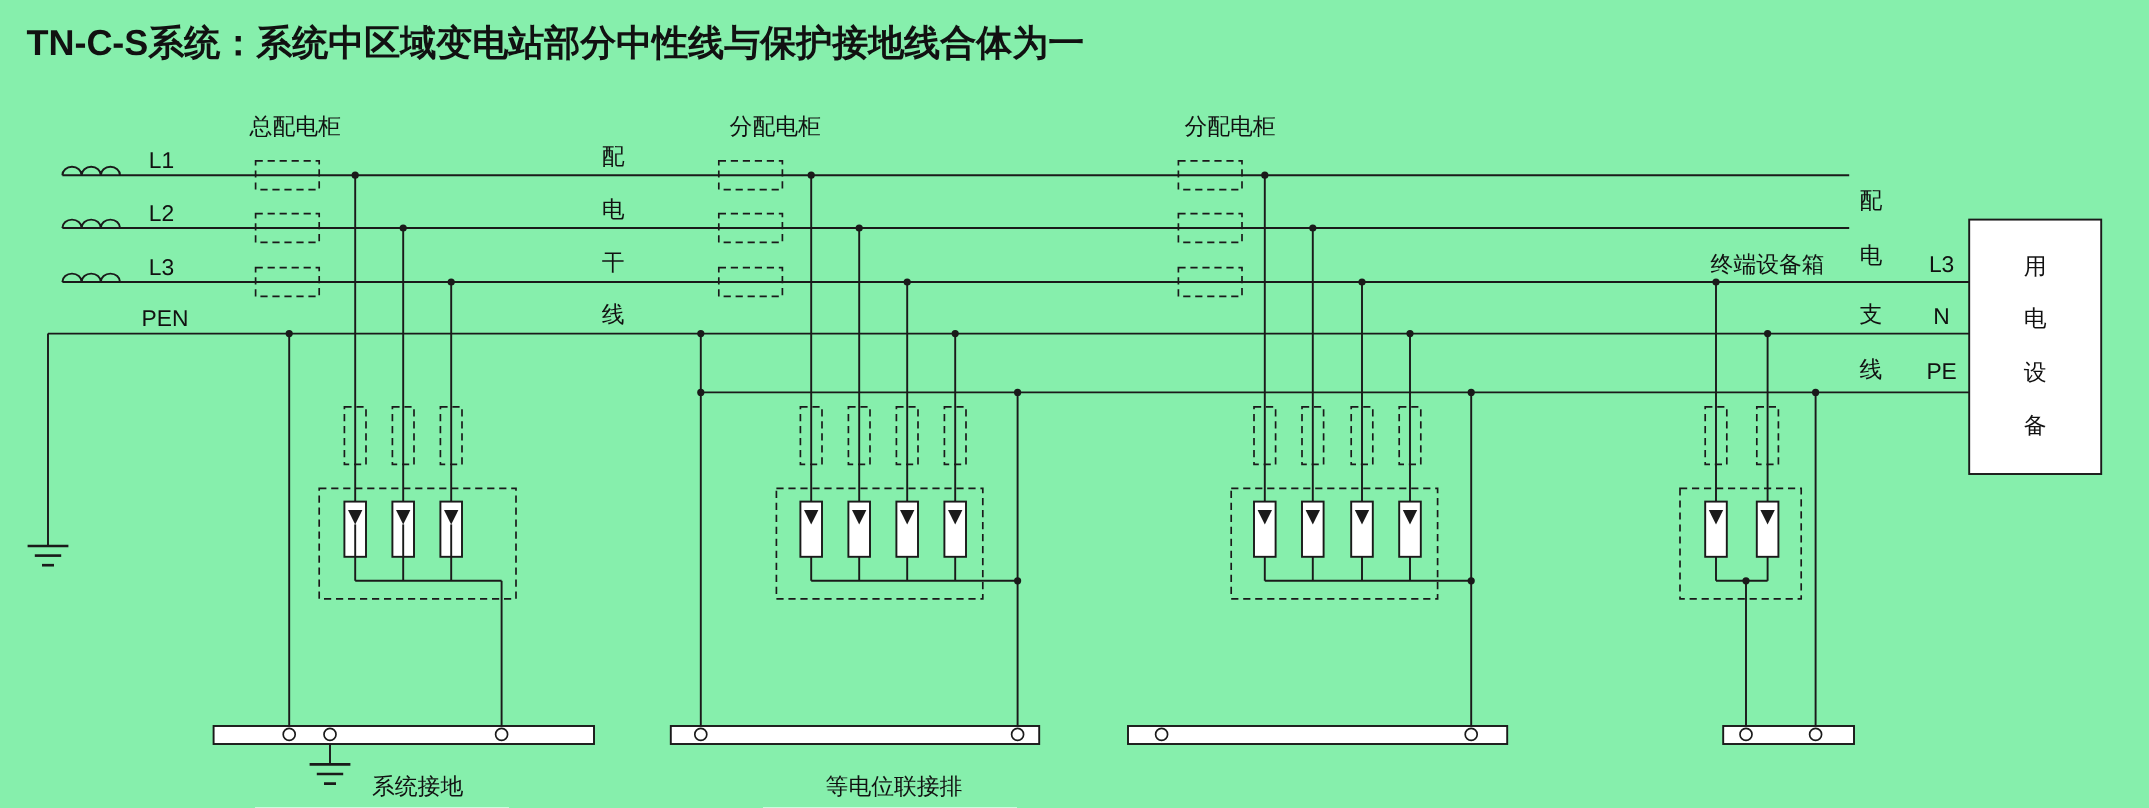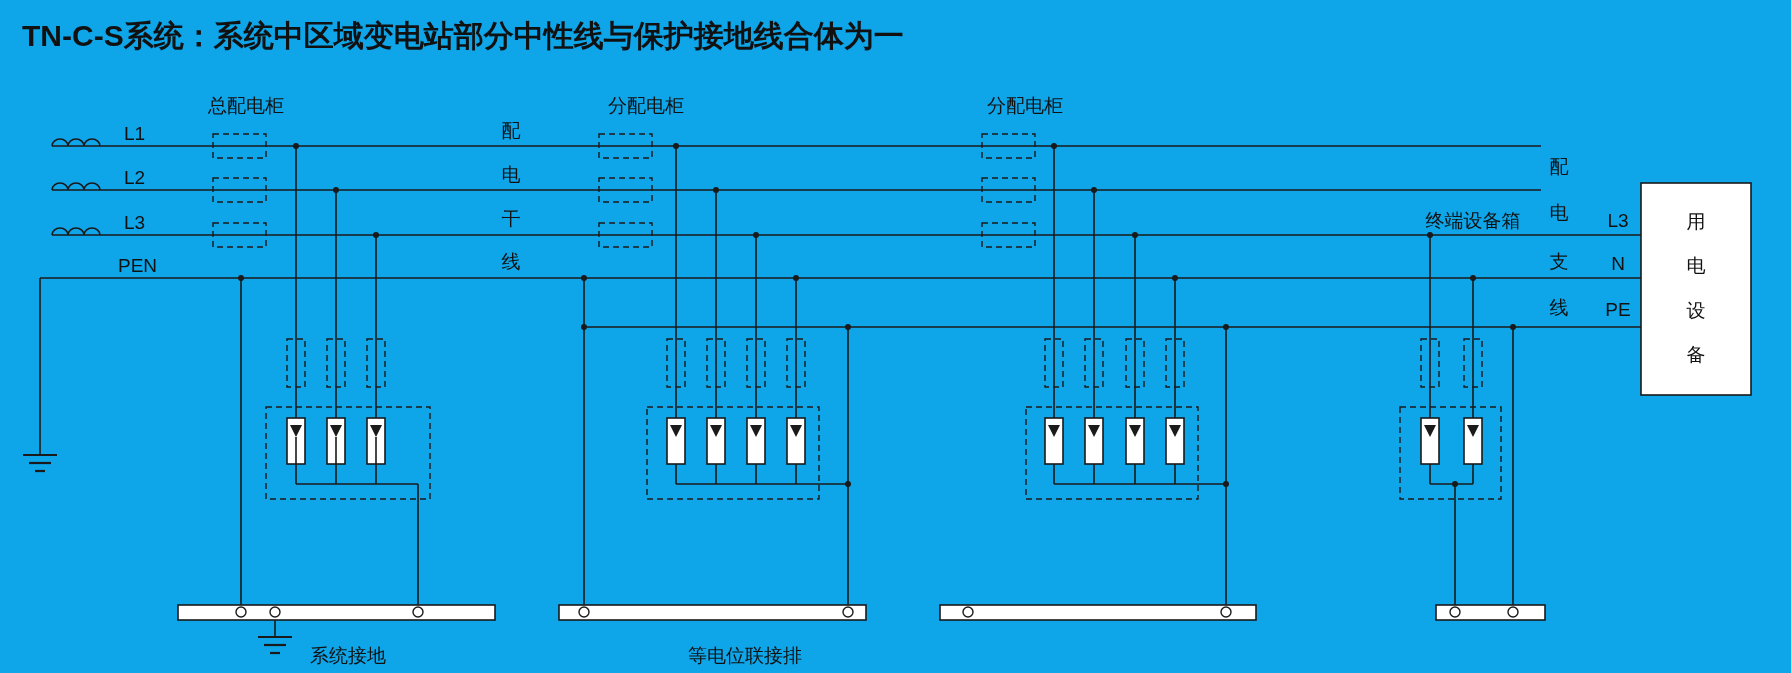--- a/index.html
+++ b/index.html
@@ -1,16 +1,16 @@
 <!DOCTYPE html>
 <html><head>
 <meta charset="utf-8">
 <style>
   html,body{margin:0;padding:0;background:#fff;}
-  #stage{position:relative;width:1791px;height:673px;background:#0ea5e9;overflow:hidden;
+  #stage{position:relative;width:1791px;height:673px;background:#86efac;overflow:hidden;
          font-family:"Liberation Sans","DejaVu Sans",sans-serif;}
   svg .w    {stroke:#1a1a1a;stroke-width:1.6;fill:none;}
   svg .d    {stroke:#1a1a1a;stroke-width:1.4;fill:none;stroke-dasharray:6 4;}
   svg .comp {stroke:#1a1a1a;stroke-width:1.6;fill:#fff;}
   svg .dot  {fill:#1a1a1a;stroke:none;}
   svg .arrow{fill:#1a1a1a;stroke:none;}
   svg .term {fill:#fff;stroke:#1a1a1a;stroke-width:1.4;}
   svg .gnd  {stroke:#1a1a1a;stroke-width:2.2;fill:none;}
   svg text  {font-family:"Liberation Sans","DejaVu Sans",sans-serif;font-size:19px;fill:#111;}
   svg text.mid{text-anchor:middle;}

